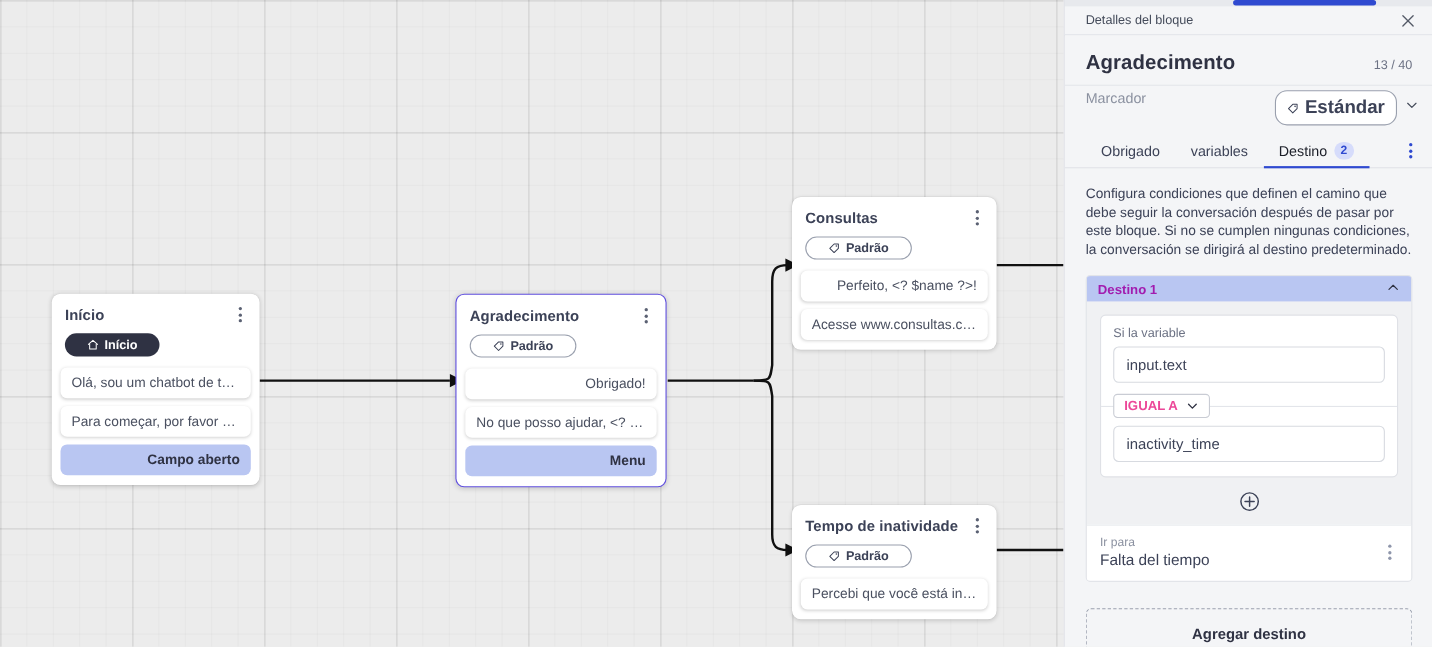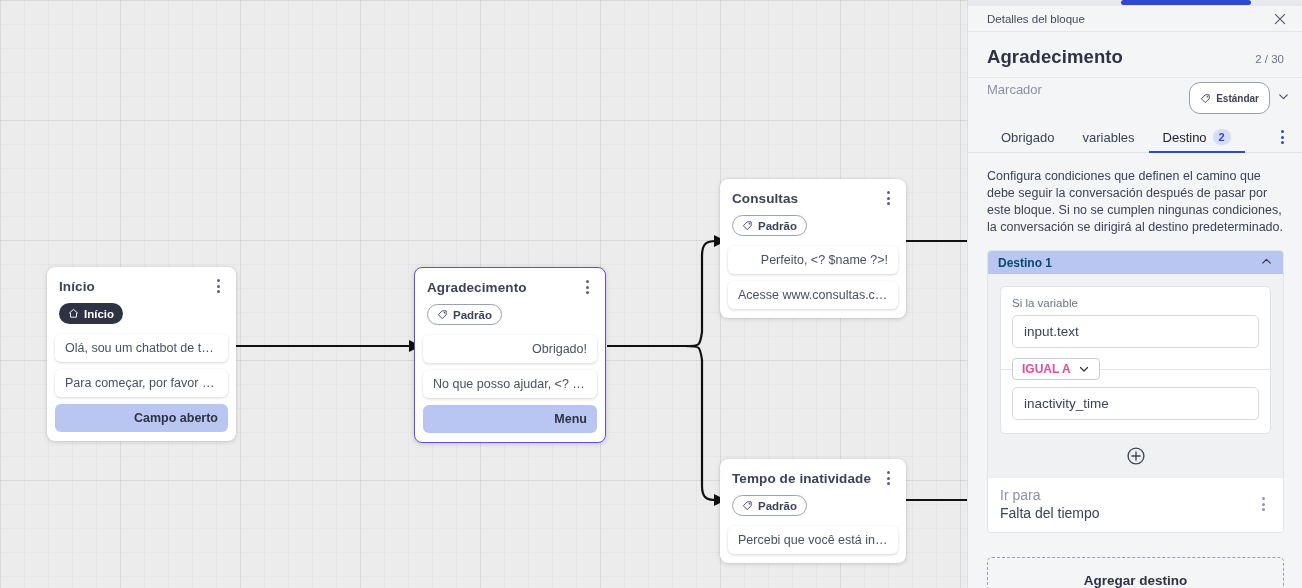--- a/index.html
+++ b/index.html
@@ -45,21 +45,21 @@
   .kebab {
     position: absolute; right: 10px; top: 11px;
     width: 16px; height: 16px;
     display: flex; flex-direction: column; align-items: center; justify-content: center; gap: 2.5px;
     cursor: pointer;
   }
   .kebab i { display:block; width: 3px; height: 3px; border-radius: 50%; background: #5b6173; }
   .chip {
     display: inline-flex; align-items: center; gap: 5px;
     margin-top: 9px; margin-bottom: 10px;
-    height: 21px; padding: 0 9px;
+    height: 21px; padding: 0 20px;
     border-radius: 11px;
     font-size: 11.5px; font-weight: 700;
   }
   .chip.dark { background: #2f3243; color: #ffffff; }
   .chip.outline { background: #ffffff; color: #3c4257; border: 1px solid #9aa0ae; }
   .chip svg { display:block; }
   .node-body { padding: 0 8px 9px 8px; text-align: right; }
   .msg {
     background: #ffffff;
     border-radius: 6px;
@@ -107,21 +107,21 @@
     padding: 4px 13px 9px 19px;
     border-top: 1px solid #e4e6ea;
     margin: 0 0 0 0;
   }
   .marcador-label { font-size: 13px; color: #8b91a0; }
   .marcador-right { display: flex; align-items: center; gap: 7px; }
   .marcador-chip {
     display: inline-flex; align-items: center; gap: 5px;
     height: 21px; padding: 15px 10px; border-radius: 11px;
     border: 1px solid #9aa0ae; background: #fff;
-    font-size: 10px; font-weight: 700; color: #3c4257;
+    font-size: 17px; font-weight: 700; color: #3c4257;
     cursor: pointer;
   }
 
   .tabs {
     display: flex; align-items: flex-end; gap: 0;
     padding: 0 13px 0 19px;
     border-bottom: 1px solid #e1e3e8;
     height: 30px;
   }
   .tab {
@@ -149,21 +149,21 @@
   .dest-card {
     margin: 0 19px; border-radius: 4px; overflow: hidden;
     background: #f0f1f3; border: 1px solid #e2e4e9;
     position: relative;
   }
   .dest-head {
     background: #b9c6f2; height: 23px;
     display: flex; align-items: center; justify-content: space-between;
     padding: 0 10px; cursor: pointer;
   }
-  .dest-head span { font-size: 12px; font-weight: 700; color: #0c4a6e; }
+  .dest-head span { font-size: 12px; font-weight: 700; color: #a21caf; }
 
   .cond-box {
     background: #fff; border: 1px solid #dfe1e6; border-radius: 5px;
     margin: 12px 12px 0 12px; padding: 10px 11px 13px 11px;
     position: relative;
   }
   .cond-label { font-size: 11.5px; color: #6c7284; margin-bottom: 6px; }
   .cond-input {
     width: 100%; height: 33px; border: 1px solid #d7dae0; border-radius: 5px;
     font-size: 13.5px; color: #3c4257; padding: 0 11px; background: #fff;
@@ -178,21 +178,21 @@
     font-size: 12px; font-weight: 700; color: #ec4899; cursor: pointer;
   }
   .plus-row { display: flex; justify-content: center; padding: 12px 0 11px 0; }
   .plus-btn { width: 20px; height: 20px; cursor: pointer; }
 
   .irpara {
     background: #fff; padding: 9px 12px 11px 12px;
     display: flex; align-items: center; justify-content: space-between;
     border-top: 1px solid #eceef1;
   }
-  .irpara-label { font-size: 14px; color: #8b91a0; }
+  .irpara-label { font-size: 11px; color: #8b91a0; }
   .irpara-value { font-size: 14px; color: #3c4257; margin-top: 2px; }
   .irpara .kebab { position: static; }
   .irpara .kebab i { background: #8f96ab; }
 
   .add-dest {
     margin: 24px 19px 0 19px; height: 46px;
     border: 1px dashed #9aa0ae; border-radius: 5px;
     display: flex; align-items: center; justify-content: center;
     font-size: 13.5px; font-weight: 700; color: #2f3243; cursor: pointer;
     background: transparent;
@@ -325,21 +325,21 @@
         <svg width="16" height="16" viewBox="0 0 24 24">
           <path d="M5 5 L19 19 M19 5 L5 19" stroke="#555b68" stroke-width="1.8" stroke-linecap="round"></path>
         </svg>
       </span>
     </div>
 
     <div class="panel-inner">
 
       <div class="panel-title-row">
         <span class="panel-title">Agradecimento</span>
-        <span class="panel-count">2 / 30</span>
+        <span class="panel-count">13 / 40</span>
       </div>
 
       <div class="marcador-row">
         <span class="marcador-label">Marcador</span>
         <span class="marcador-right">
           <span class="marcador-chip">
             <svg width="11" height="11" viewBox="0 0 24 24">
               <path d="M3 12.5 L11.5 4 H20 V12.5 L11.5 21 Z" fill="none" stroke="#3c4257" stroke-width="2" stroke-linejoin="round"></path>
               <circle cx="16" cy="8" r="1.6" fill="#3c4257"></circle>
             </svg>

